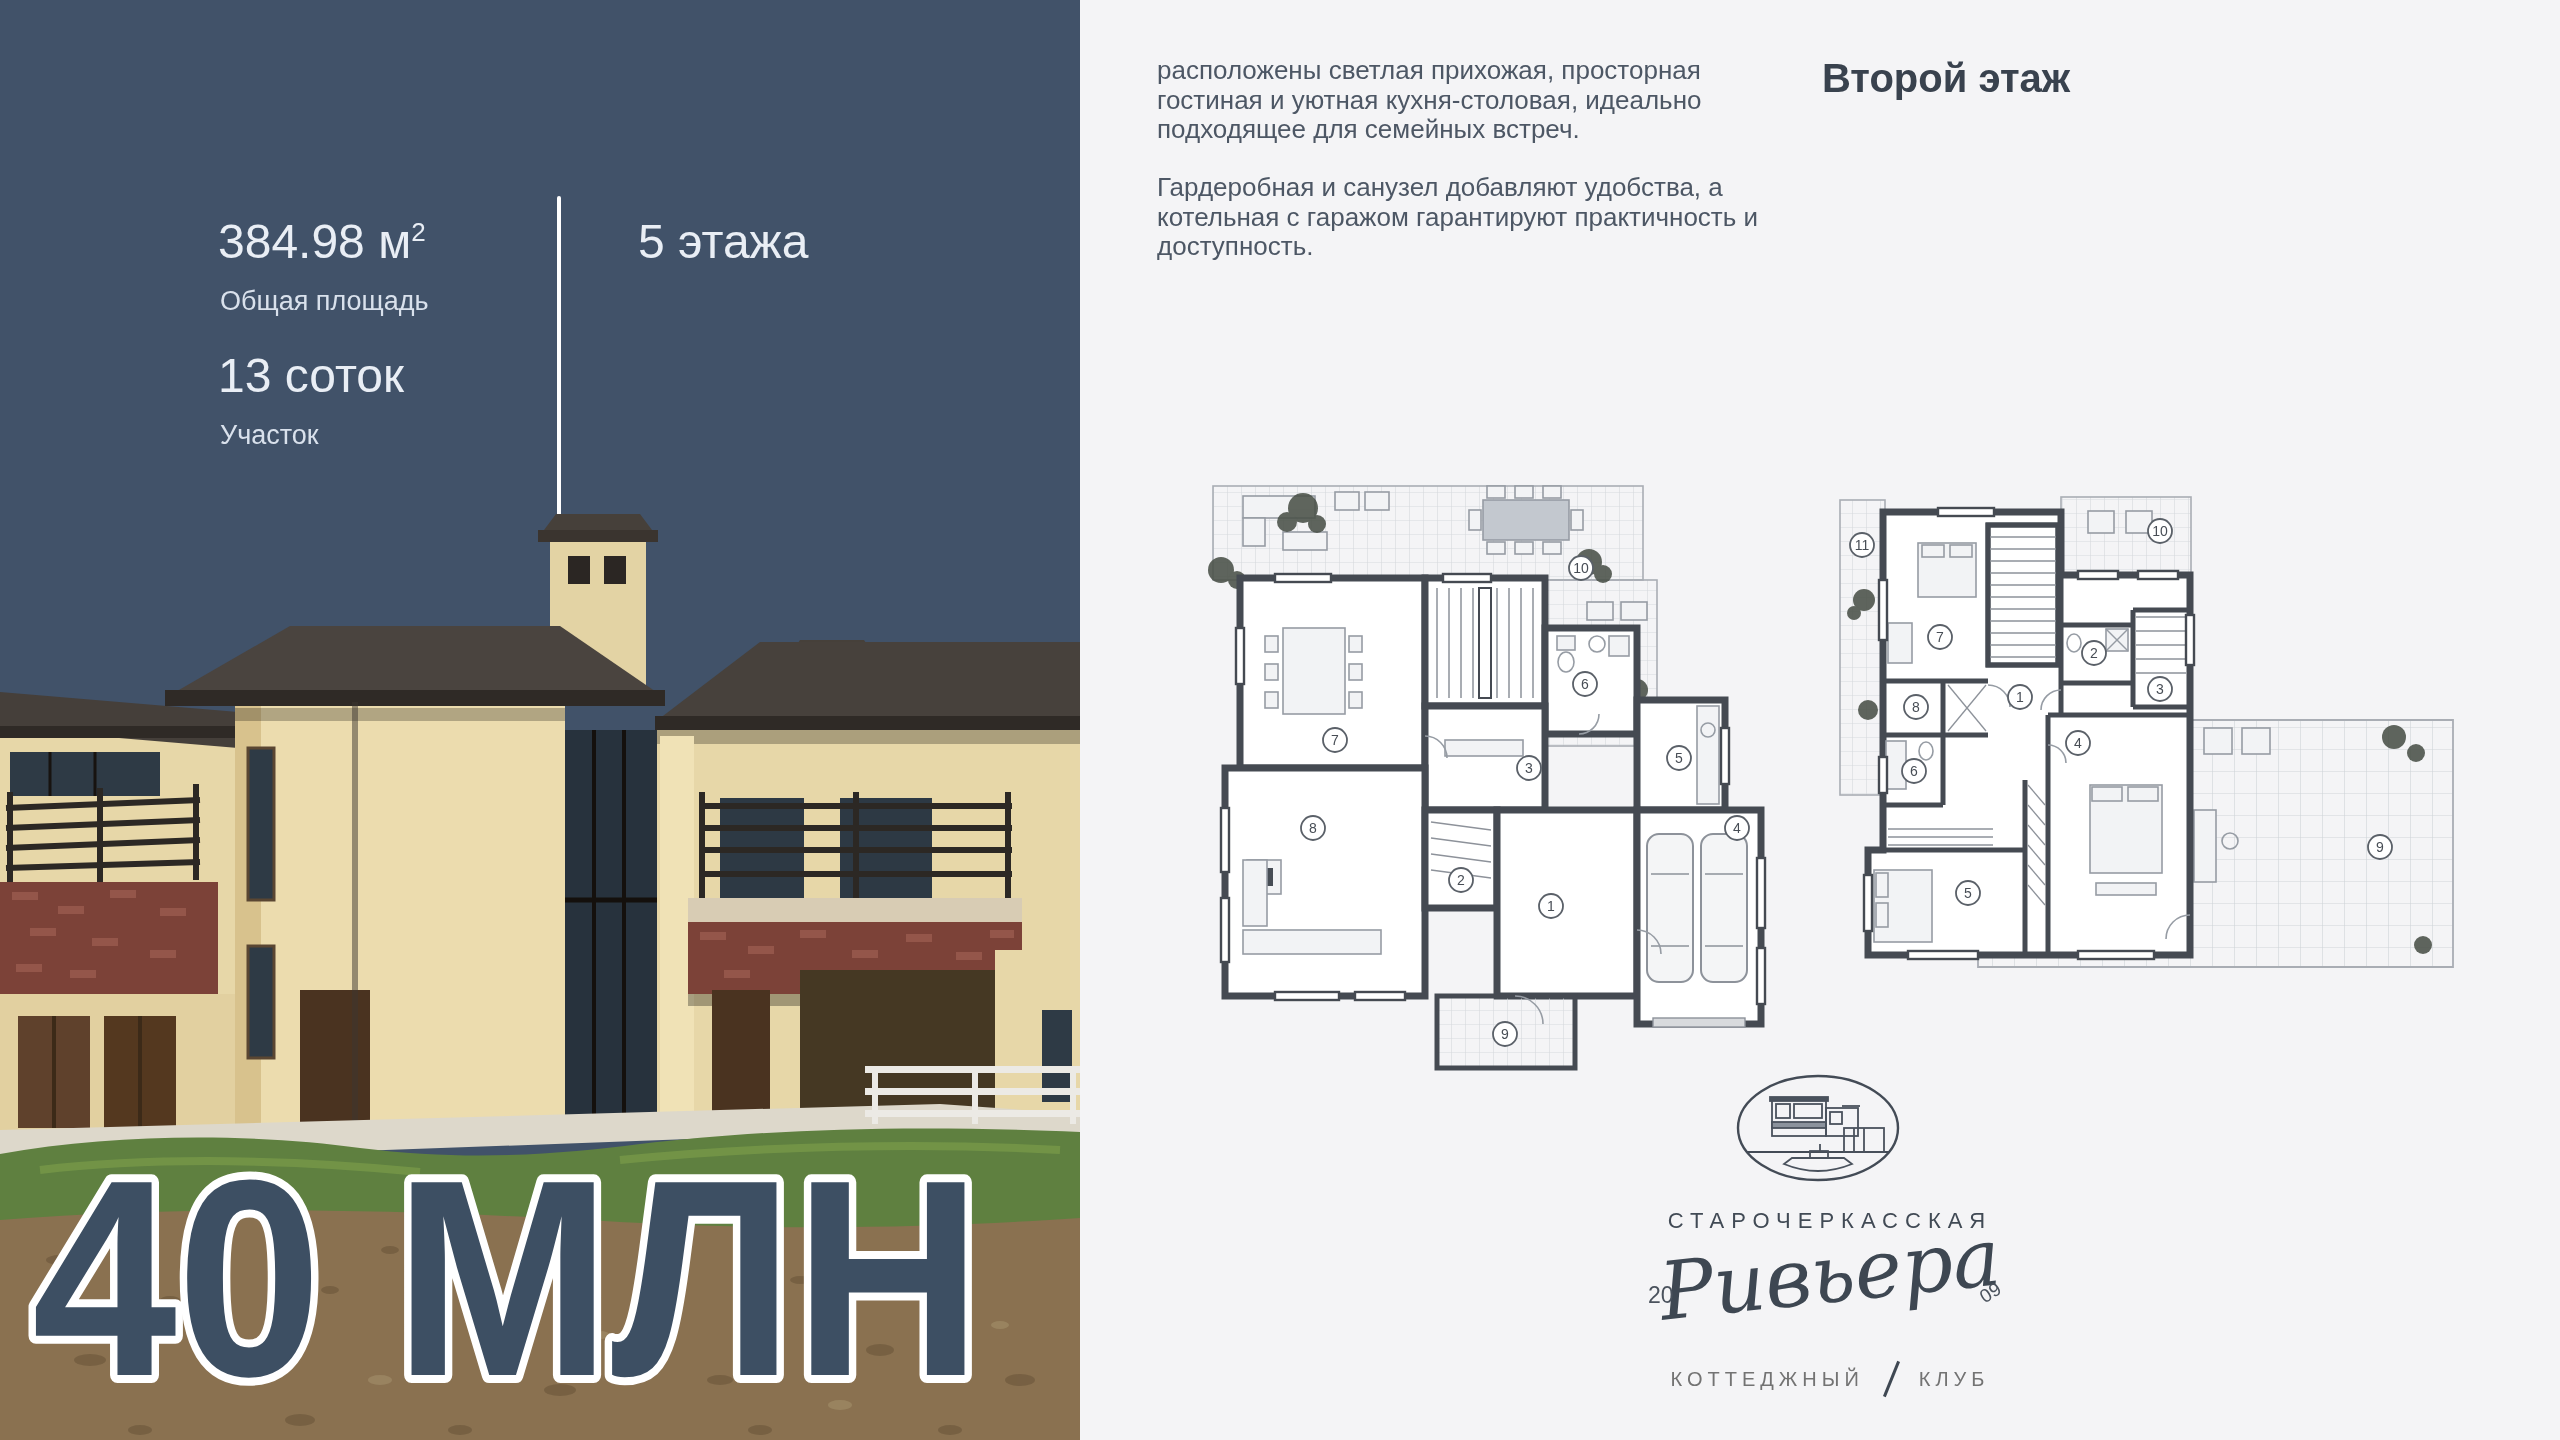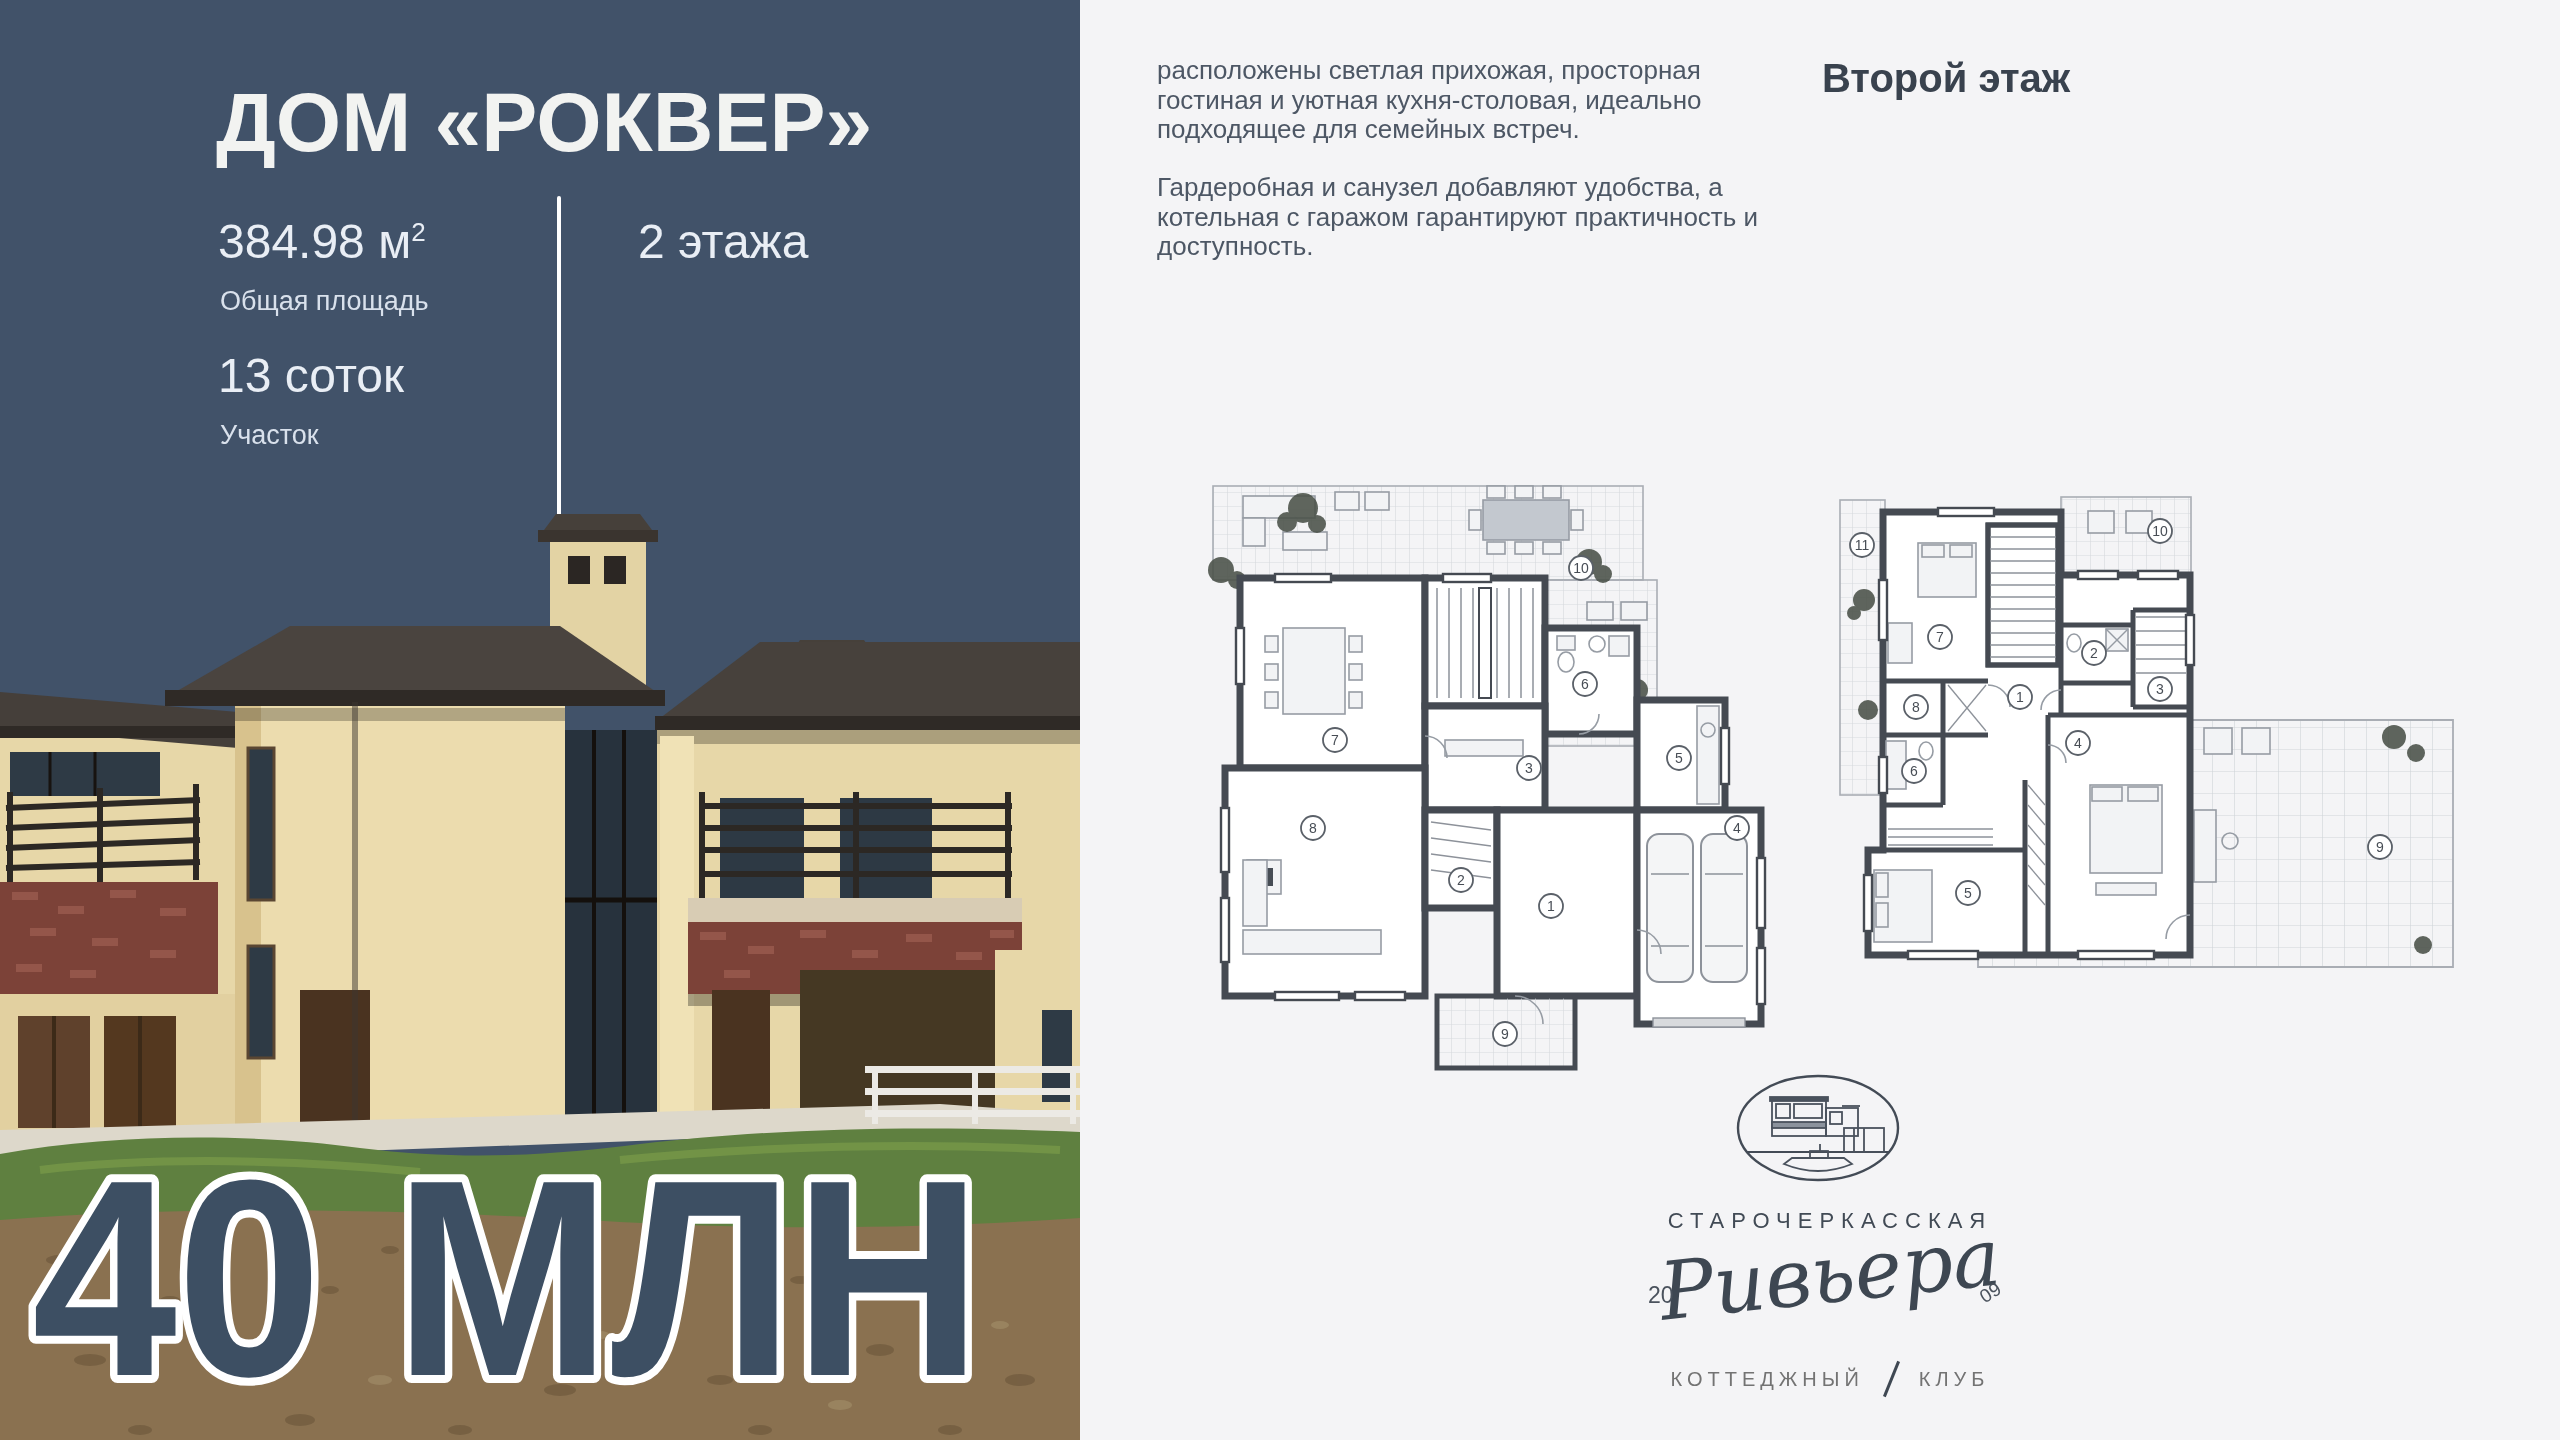--- a/index.html
+++ b/index.html
@@ -48,27 +48,26 @@
   .numt{font-family:"Liberation Sans",sans-serif;font-size:14px;fill:#474d55;text-anchor:middle;}
   .tree{fill:#4a5148;opacity:.88;}
 </style>
 </head>
 <body>
 
 <div class="canvas">
 
   <div class="left-panel">
 
-    <div class="lp-title">ДОМ «РОКВЕР»</div>
 
     <div class="lp-area"><span>384.98 м</span><sup>2</sup></div>
     <div class="lp-area-label">Общая площадь</div>
 
     <div class="lp-divider"></div>
-    <div class="lp-floors">2 этажа</div>
+    <div class="lp-floors">5 этажа</div>
 
     <div class="lp-plot">13 соток</div>
     <div class="lp-plot-label">Участок</div>
 
     <svg class="house-svg" viewBox="0 0 1080 1010" aria-hidden="true">
 
       <g>
         <polygon points="835,598 1005,540 1080,552 1080,600 835,628" fill="#6e4a3a"></polygon>
         <rect x="955" y="560" width="40" height="26" transform="rotate(-14 975 573)" fill="#b9d2e2" stroke="#3a332d" stroke-width="3"></rect>
         <rect x="848" y="600" width="232" height="110" fill="#d9c79a"></rect>

